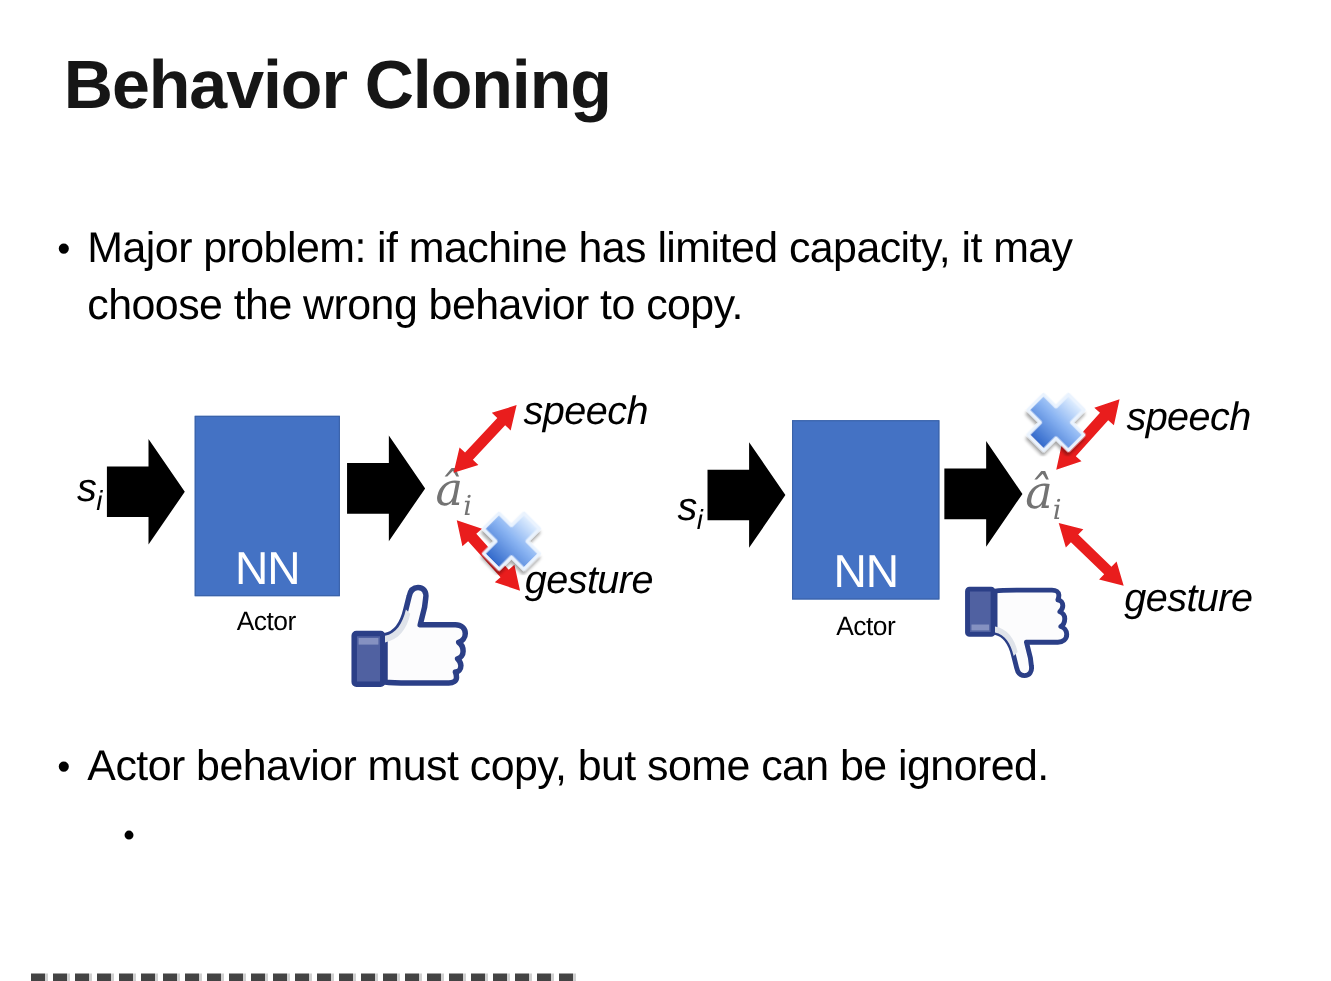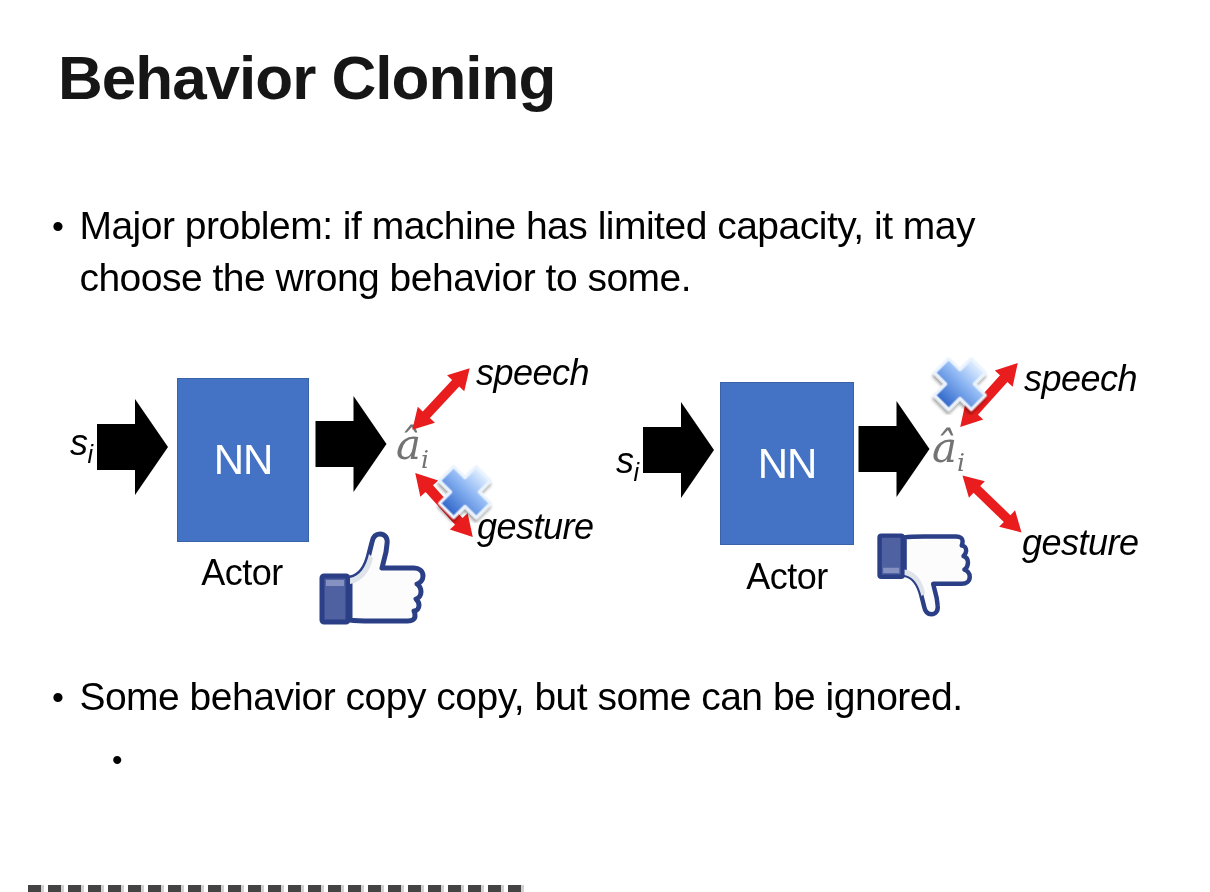--- a/index.html
+++ b/index.html
@@ -27,25 +27,25 @@
   .sb1 .bullet-dot{font-size:30px;line-height:48px;}
 
   
   .si{font-size:36px;letter-spacing:-0.5px;margin-left:28px;}
   .si sub{font-size:25px;}
   .math{font-family:"DejaVu Serif",serif;font-style:italic;font-size:42px;color:#737373;}
   .math sub{font-size:25px;}
   .nn-box{
     width:130px;height:162px;background:var(--nn_box,#4472C4);
     border:1px solid var(--nn_box_border,#3A62A8);
-    display:flex;align-items:center;justify-content:center;
+    display:flex;align-items:flex-end;justify-content:center;
     color:var(--nn_text,#fff);font-size:42px;letter-spacing:-1px;
   }
   .nn-box-r{width:132px;height:161px;}
-  .actor{width:130px;text-align:center;font-size:36px;letter-spacing:-0.5px;}
+  .actor{width:130px;text-align:center;font-size:24px;letter-spacing:-0.5px;}
   .io-label{font-size:36px;letter-spacing:-0.5px;font-style:italic;}
 
   .blk-arrow{display:block;}
   .dbl-arrow{display:block;transform-origin:center center;}
   .cross{display:block;z-index:5;}
   .thumb{display:block;}
   .thumb-down-flip{transform:scaleY(-1);}
 
   
   .clipped-line{
@@ -67,21 +67,21 @@
     <filter id="xshadow" x="-30%" y="-30%" width="160%" height="160%">
       <feDropShadow dx="2" dy="3" stdDeviation="1.5" flood-color="#000000" flood-opacity="0.35"></feDropShadow>
     </filter>
   </defs>
 </svg>
 
 <div class="abs title">Behavior Cloning</div>
 
 <div class="abs bullet-row b1">
   <span class="bullet-dot">•</span>
-  <span>Major problem: if machine has limited capacity, it may choose the wrong behavior to some.</span>
+  <span>Major problem: if machine has limited capacity, it may choose the wrong behavior to copy.</span>
 </div>
 
 <div class="abs si io-label" style="left:42px;top:422px;">
   <span>s</span><sub>i</sub>
 </div>
 
 <svg class="abs blk-arrow" style="left:97px;top:397px;" width="72" height="100" viewBox="0 0 72 100">
   <polygon points="0,27 38,27 38,2 71,50 38,98 38,73 0,73" fill="var(--arrow_black,#000)"></polygon>
 </svg>
 
@@ -162,20 +162,20 @@
 
 <svg class="abs thumb thumb-down-flip" style="left:876px;top:526px;" width="100" height="96" viewBox="0 0 112 98">
   <rect x="4" y="46" width="26" height="46" rx="2" fill="var(--thumb_sleeve,#5061A1)" stroke="var(--thumb_outline,#2B3F87)" stroke-width="5"></rect>
   <rect x="8" y="50" width="18" height="6" fill="#8B97C4" opacity="0.9"></rect>
   <path d="M32,90 L32,48 C42,46 48,37 51,24 L54,12 C55,7 58,4 62,4 C67,4 70,8 69,14 L68,22 L64,38 L96,38 C101,38 105,41 105,46 C105,50 102,53 99,54 C102,56 103,59 103,62 C103,65 101,68 98,69 C100,71 101,73 101,75 C101,78 99,81 96,81 C97,83 97,84 97,86 C97,89 94,91 90,91 L54,91 C46,91 38,91 32,90 Z" fill="#FCFCFD" stroke="var(--thumb_outline,#2B3F87)" stroke-width="5" stroke-linejoin="round"></path>
   <path d="M51,24 C48,37 42,46 32,48 L32,54 C44,52 52,42 55,28 Z" fill="#DFE3EA"></path>
 </svg>
 
 <div class="abs bullet-row b2">
   <span class="bullet-dot">•</span>
-  <span>Some behavior copy copy, but some can be ignored.</span>
+  <span>Actor behavior must copy, but some can be ignored.</span>
 </div>
 
 <div class="abs bullet-row sb1">
   <span class="bullet-dot">•</span>
 </div>
 
 <div class="abs clipped-line"></div>
 
 </body></html>

